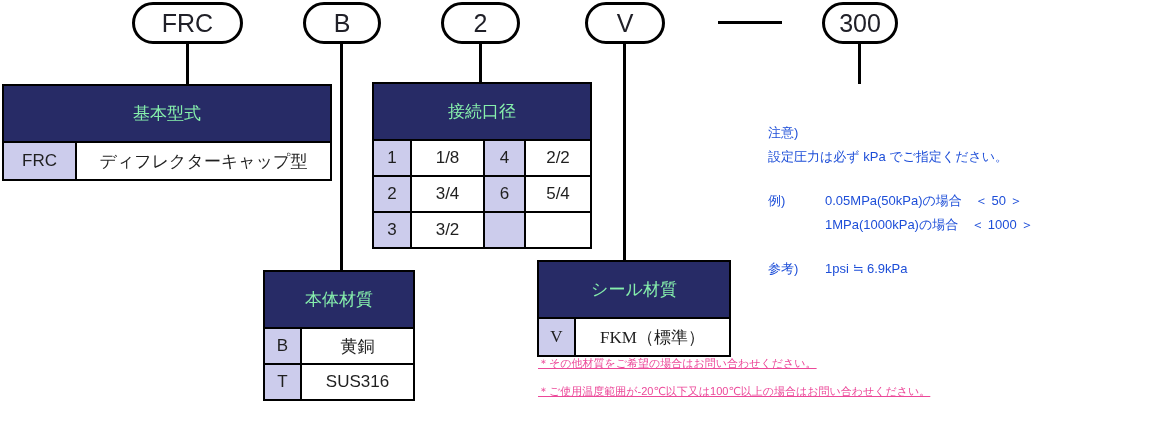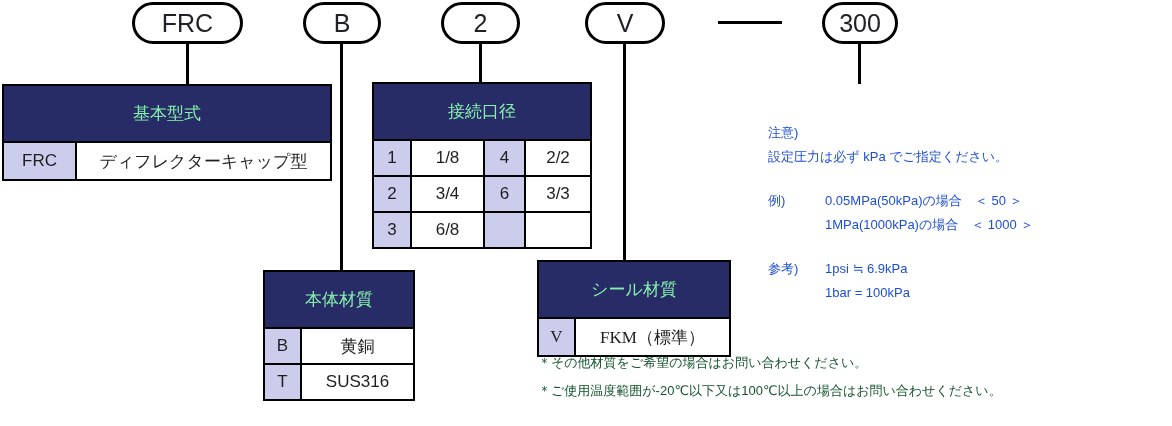--- a/index.html
+++ b/index.html
@@ -95,24 +95,25 @@
   .pn-row { display: flex; }
   .pn-label { flex: 0 0 57px; }
   .pn-gap { height: 20px; }
   .pn-lines div { white-space: nowrap; }
 
   
   .footnotes {
     position: absolute;
     left: 538px;
     top: 349px;
-    font-size: 13px;
+    font-size: 11px;
     line-height: 28px;
-    color: #14532d;
+    color: #ec4899;
     white-space: nowrap;
+    text-decoration: underline;
   }
 </style>
 </head>
 <body>
 
 <div class="canvas">
 
   <div class="pill" style="left:132px; width:111px;">
       <span>FRC</span>
     </div>
@@ -167,25 +168,25 @@
     <tr style="height:36px;">
       <td class="code-cell">1</td>
       <td>1/8</td>
       <td class="code-cell">4</td>
       <td>2/2</td>
     </tr>
     <tr style="height:36px;">
       <td class="code-cell">2</td>
       <td>3/4</td>
       <td class="code-cell">6</td>
-      <td>3/3</td>
+      <td>5/4</td>
     </tr>
     <tr style="height:36px;">
       <td class="code-cell">3</td>
-      <td>6/8</td>
+      <td>3/2</td>
       <td class="code-cell"></td>
       <td class="blank-white"></td>
     </tr>
   </tbody>
     </table>
 
   <table class="spec" style="left:263px; top:270px; width:150px;">
     <colgroup>
         <col style="width:37px;">
         <col style="width:113px;">
@@ -231,21 +232,20 @@
       <div class="pn-lines">
         <div>0.05MPa(50kPa)の場合　＜ 50 ＞</div>
         <div>1MPa(1000kPa)の場合　＜ 1000 ＞</div>
       </div>
     </div>
     <div class="pn-gap"></div>
     <div class="pn-row">
       <div class="pn-label">参考)</div>
       <div class="pn-lines">
         <div>1psi ≒ 6.9kPa</div>
-        <div>1bar = 100kPa</div>
       </div>
     </div>
   </div>
 
   <div class="footnotes">
     <div>＊その他材質をご希望の場合はお問い合わせください。</div>
     <div>＊ご使用温度範囲が-20℃以下又は100℃以上の場合はお問い合わせください。</div>
   </div>
 
 </div>

